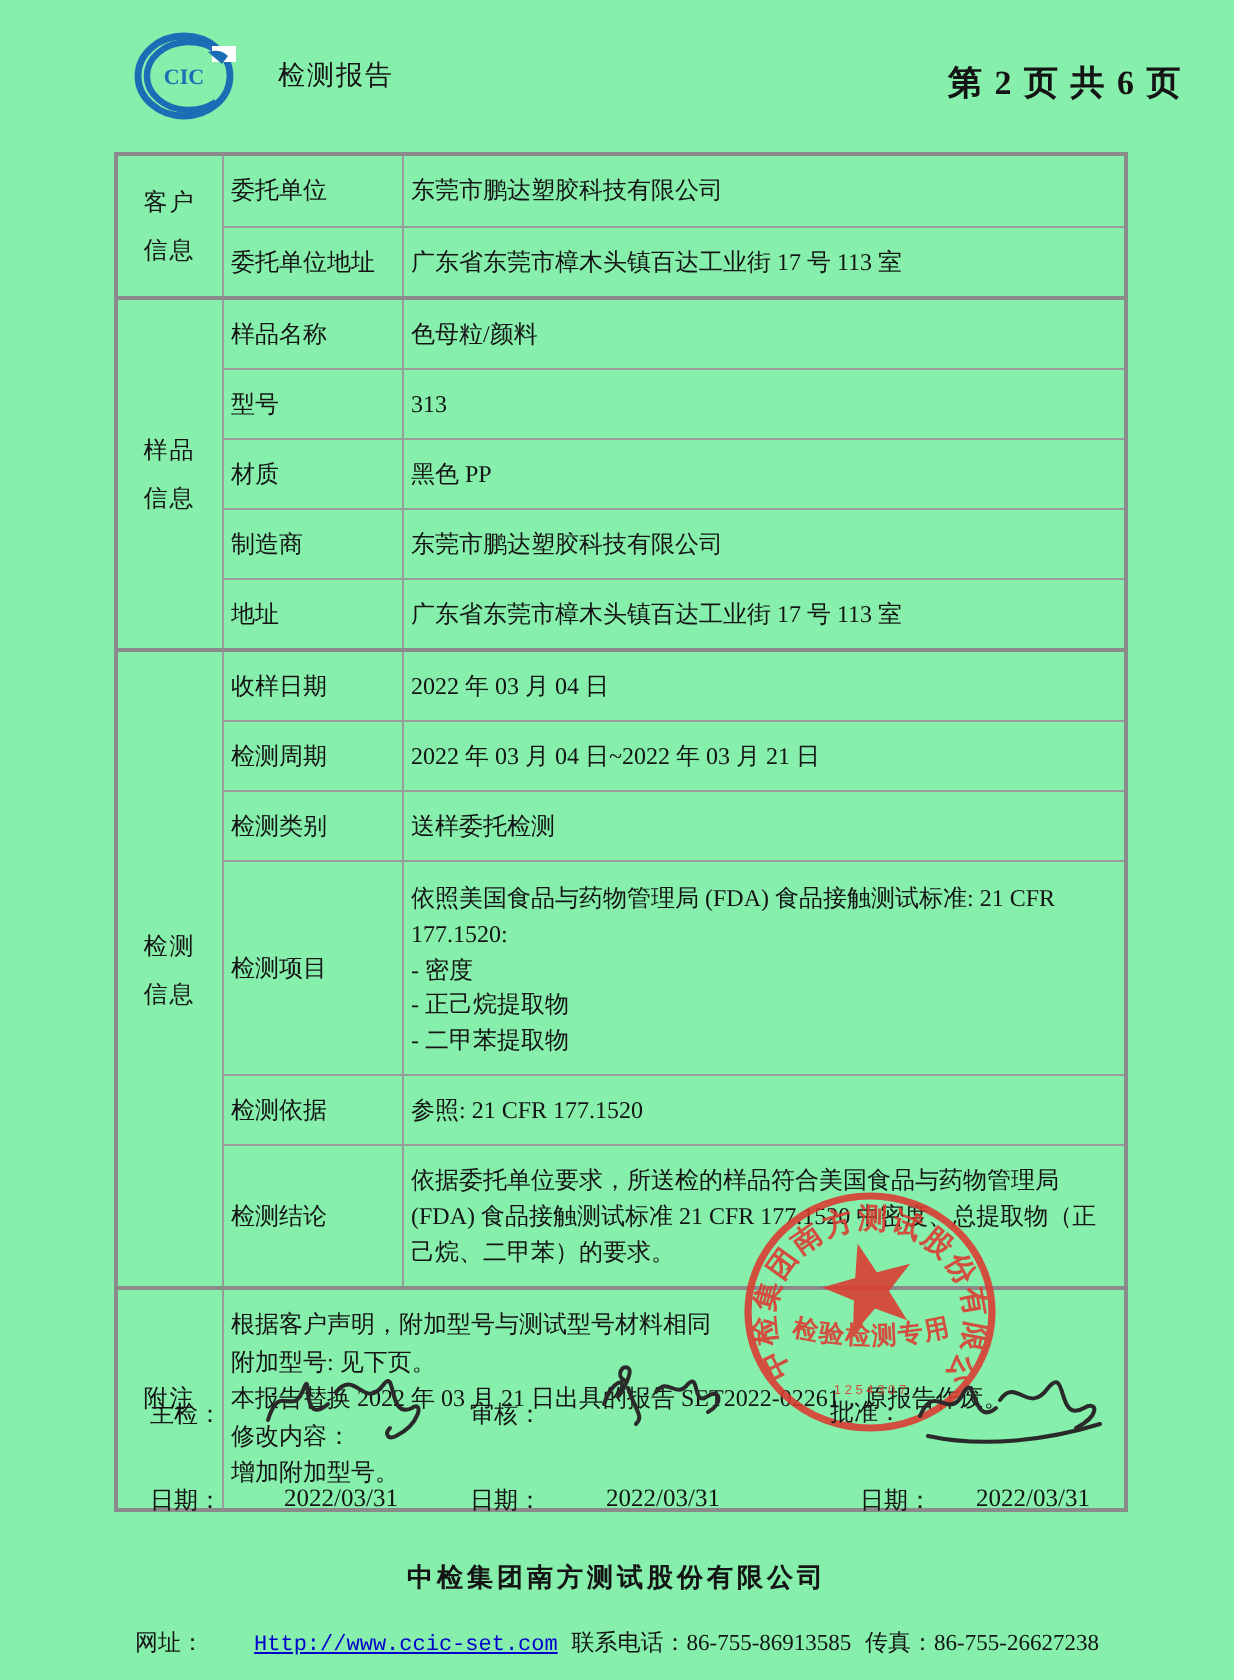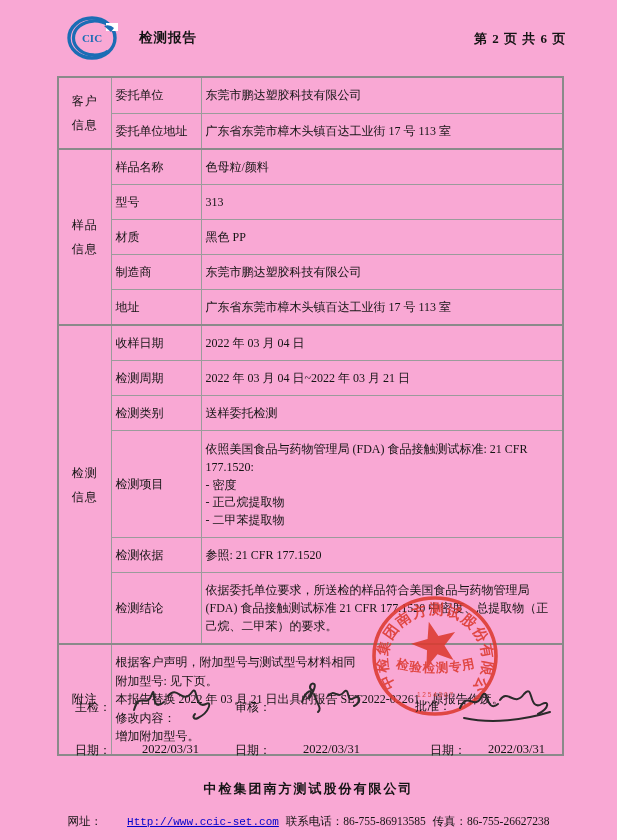--- a/index.html
+++ b/index.html
@@ -1,25 +1,25 @@
 <!DOCTYPE html>
 <html><head>
 <meta charset="utf-8">
 <style>
   html,body{margin:0;padding:0;background:#e8e8e8;}
   .page{
     position:relative; width:617px; height:840px; margin:0 auto;
-    background:#f9a8d4; overflow:hidden;
+    background:#86efac; overflow:hidden;
     font-family:"Liberation Serif","DejaVu Serif",serif; color:#141414;
   }
   
   .logo{position:absolute;left:60px;top:13px;width:64px;height:50px;}
-  .h-title{position:absolute;left:139px;top:29px;font-size:13.5px;font-weight:bold;letter-spacing:1px;}
+  .h-title{position:absolute;left:139px;top:29px;font-size:13.5px;font-weight:normal;letter-spacing:1px;}
   .h-no{position:absolute;left:236px;top:30px;font-size:12.5px;font-weight:bold;white-space:nowrap;}
-  .h-page{position:absolute;left:474px;top:30px;font-size:13px;font-weight:bold;white-space:nowrap;letter-spacing:1px;}
+  .h-page{position:absolute;left:474px;top:30px;font-size:17px;font-weight:bold;white-space:nowrap;letter-spacing:1px;}
   
   table.report{
     position:absolute;left:57px;top:76px;width:505px;
     border-collapse:collapse;table-layout:fixed;
     border:2px solid #8a8a8a;
   }
   table.report td{
     border:1px solid #9b9b9b; font-size:12px; vertical-align:middle;
     padding:8px 4px; line-height:1.5; overflow:hidden;
   }

